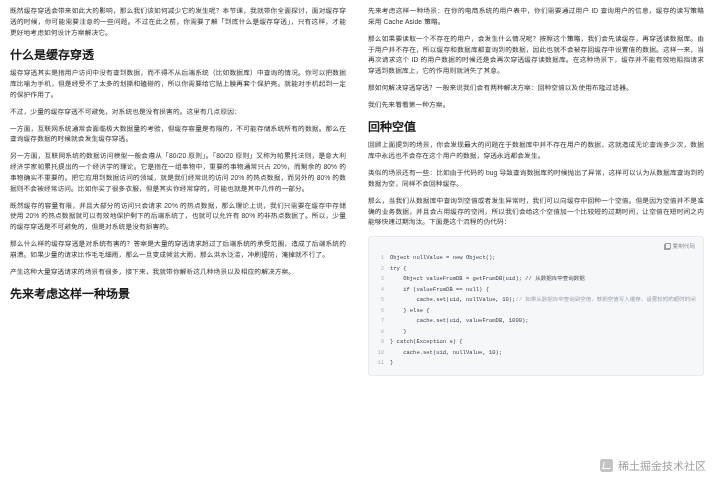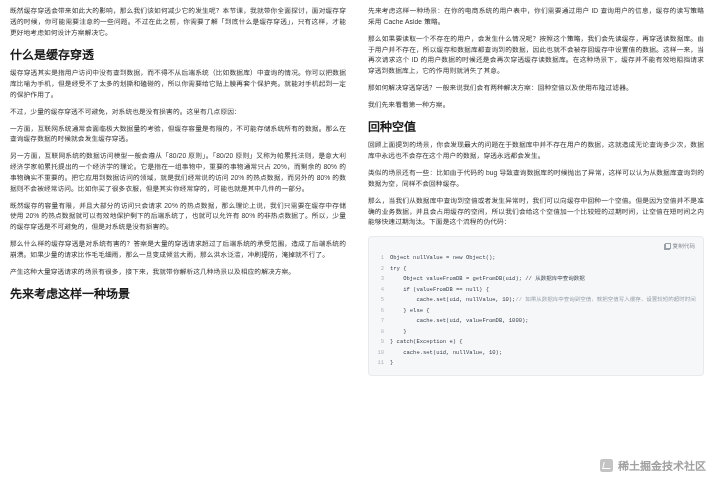--- a/index.html
+++ b/index.html
@@ -116,21 +116,20 @@
   .watermark {
     position: absolute;
     right: 14px;
     bottom: 10px;
     display: flex;
     align-items: center;
     gap: 5px;
     color: #8d8d8d;
     font-size: 11px;
     opacity: 0.82;
-    font-weight: bold;
   }
   .wm-logo {
     width: 13px;
     height: 13px;
     border-radius: 2.5px;
     background: #b7b7b7;
     position: relative;
     flex: 0 0 auto;
   }
   .wm-logo::after {

